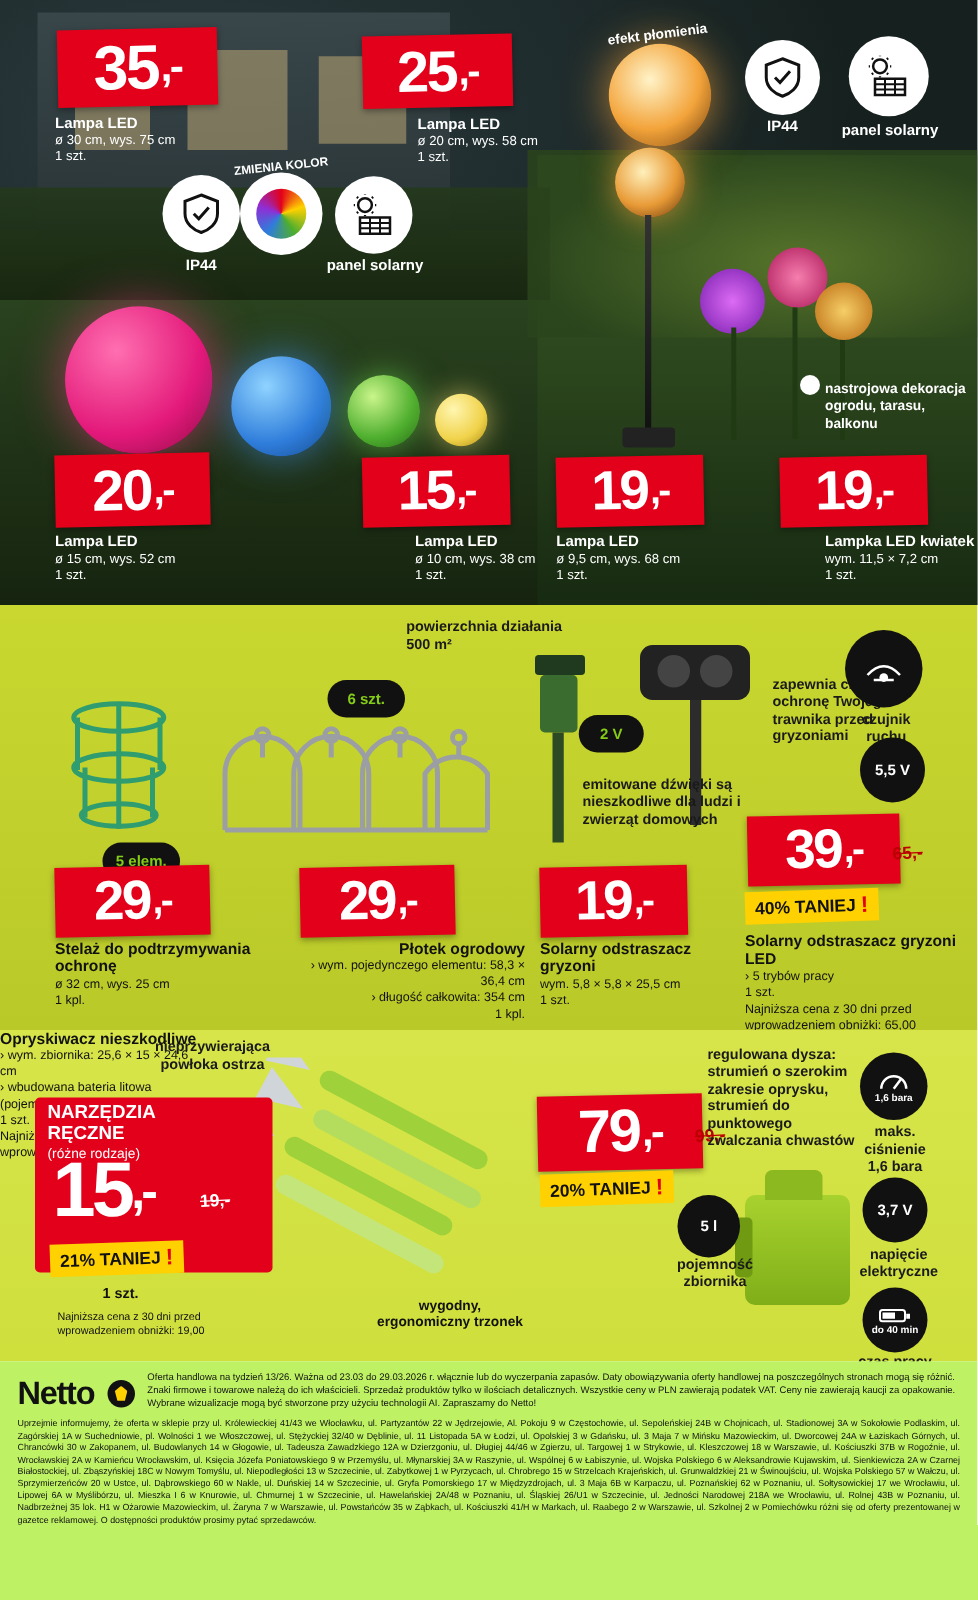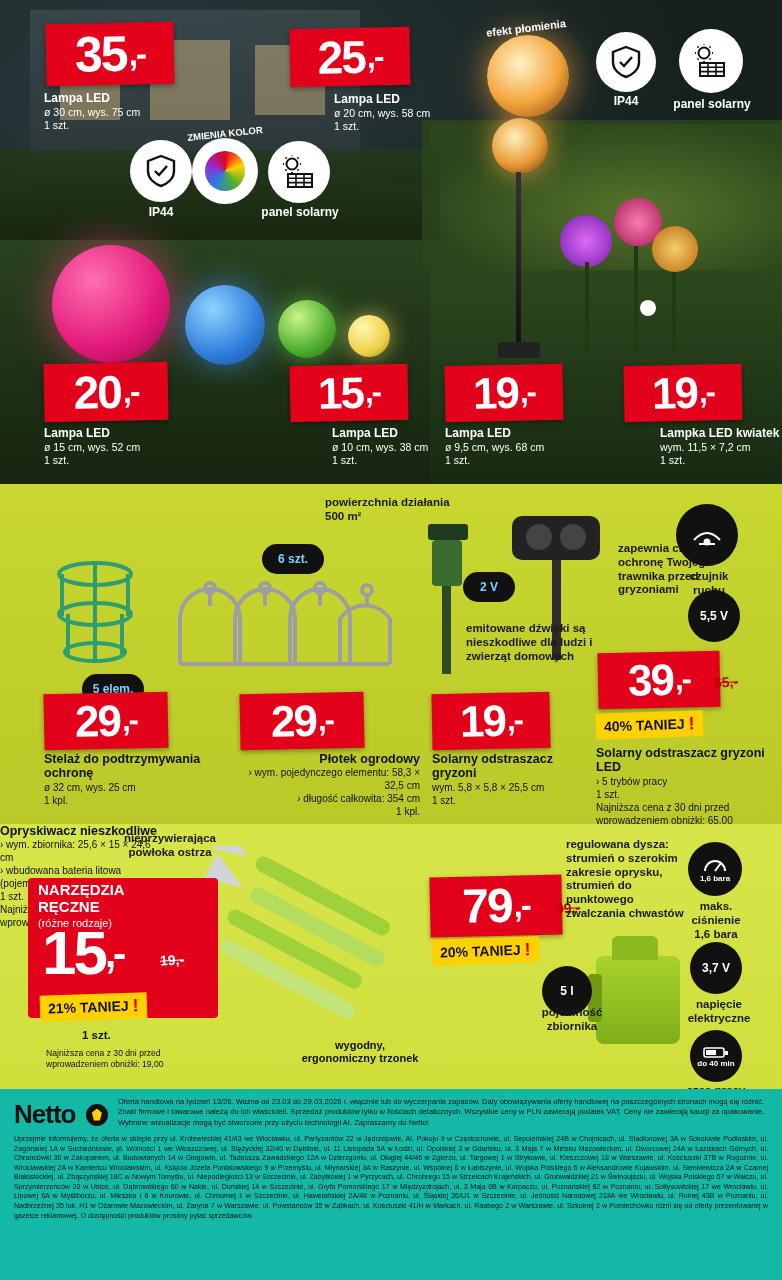--- a/index.html
+++ b/index.html
@@ -79,21 +79,21 @@
   
   .sphere { position:absolute; border-radius:50%; }
 
   
   .sec2 {
     position:absolute; left:0; top:484px; width:782px; height:340px;
     background: linear-gradient(#c9d730, #b9c928);
   }
   .lbl { position:absolute; font-weight:bold; color:#1a1a1a; font-size:11.5px; line-height:1.2; }
   .pill {
-    position:absolute; background:#111; color:#7dd3fc; border-radius:999px;
+    position:absolute; background:#111; color:#84cc16; border-radius:999px;
     display:flex; align-items:center; justify-content:center;
     font-weight:bold; font-size:12px;
   }
   .blk-circ {
     position:absolute; background:#111; border-radius:50%;
     display:flex; align-items:center; justify-content:center; color:#fff;
     font-weight:bold; font-size:12px; flex-direction:column;
   }
   .sec2 .pdesc2 { position:absolute; color:#111; }
   .pdesc2 .t { font-weight:bold; font-size:12.5px; line-height:1.15; }
@@ -112,21 +112,21 @@
 
   
   .sec3 {
     position:absolute; left:0; top:824px; width:782px; height:265px;
     background: linear-gradient(#d7e54a, #cfdf3c);
   }
 
   
   .footer {
     position:absolute; left:0; top:1089px; width:782px; height:191px;
-    background:#14b8a6; padding:8px 14px 0 14px;
+    background:#bef264; padding:8px 14px 0 14px;
   }
   .netto-logo {
     font-size:26px; font-weight:bold; color:#111; letter-spacing:-1px;
     display:inline-block; vertical-align:middle;
   }
   .netto-mark {
     display:inline-block; width:22px; height:22px; border-radius:50%;
     background:#111; vertical-align:middle; margin-left:6px; position:relative;
   }
   .netto-mark:after{
@@ -199,20 +199,21 @@
       <svg width="34" height="34" viewBox="0 0 34 34">
           <circle cx="10" cy="9" r="5.5" fill="none" stroke="#111" stroke-width="2"></circle>
           <path d="M10 1 v-0.5 M10 17 v1 M2 9 h-1 M18 9 h1 M4.5 3.5 l-1-1 M15.5 14.5 l1 1 M15.5 3.5 l1-1 M4.5 14.5 l-1 1" stroke="#111" stroke-width="1.8"></path>
           <rect x="6" y="19" width="24" height="13" fill="none" stroke="#111" stroke-width="2"></rect>
           <path d="M6 23.3 h24 M6 27.6 h24 M14 19 v13 M22 19 v13" stroke="#111" stroke-width="1.6"></path>
         </svg>
     </div>
     <div class="badge-label" style="left:592px;top:95px;width:68px;">IP44</div>
     <div class="badge-label" style="left:672px;top:98px;width:80px;">panel solarny</div>
     <div style="position:absolute;left:471px;top:22px;width:110px;text-align:center;color:#fff;font-weight:bold;font-size:11px;transform:rotate(-7deg);">efekt płomienia</div>
+    <div style="position:absolute;left:660px;top:305px;width:118px;color:#fff;font-weight:bold;font-size:11px;line-height:1.25;">nastrojowa dekoracja ogrodu, tarasu, balkonu</div>
     <div style="position:absolute;left:640px;top:300px;width:16px;height:16px;border-radius:50%;background:#fff;"></div>
 
     <div class="ptag" style="left:46px;top:23px;width:128px;height:62px;">
       <span class="val" style="font-size:50px;">35</span>
       <span class="dash" style="font-size:34px;">,-</span>
     </div>
     <div class="pdesc" style="left:44px;top:92px;width:160px;">
       <div class="t">Lampa LED</div>
       <div class="s">ø 30 cm, wys. 75 cm</div>
       <div class="s">1 szt.</div>
@@ -335,21 +336,21 @@
       <div class="s">ø 32 cm, wys. 25 cm</div>
       <div class="s">1 kpl.</div>
     </div>
 
     <div class="ptag" style="left:240px;top:209px;width:124px;height:56px;">
       <span class="val" style="font-size:44px;">29</span>
       <span class="dash" style="font-size:31px;">,-</span>
     </div>
     <div class="pdesc2" style="left:240px;top:268px;width:180px;text-align:right;">
       <div class="t">Płotek ogrodowy</div>
-      <div class="s">› wym. pojedynczego elementu: 58,3 × 32,5 cm</div>
+      <div class="s">› wym. pojedynczego elementu: 58,3 × 36,4 cm</div>
       <div class="s">› długość całkowita: 354 cm</div>
       <div class="s">1 kpl.</div>
     </div>
 
     <div class="ptag" style="left:432px;top:209px;width:118px;height:56px;">
       <span class="val" style="font-size:44px;">19</span>
       <span class="dash" style="font-size:31px;">,-</span>
     </div>
     <div class="pdesc2" style="left:432px;top:268px;width:160px;">
       <div class="t">Solarny odstraszacz gryzoni</div>
@@ -441,21 +442,21 @@
           <path d="M2 15 a10 10 0 0 1 20 0" fill="none" stroke="#fff" stroke-width="2"></path>
           <path d="M12 15 L18 7" stroke="#fff" stroke-width="2"></path>
         </svg>
       <span>1,6 bara</span>
     </div>
     <div class="lbl" style="left:684px;top:76px;width:64px;text-align:center;">maks. ciśnienie 1,6 bara</div>
 
     <div class="blk-circ" style="left:690px;top:118px;width:52px;height:52px;">3,7 V</div>
     <div class="lbl" style="left:682px;top:174px;width:74px;text-align:center;">napięcie elektryczne</div>
 
-    <div class="blk-circ" style="left:542px;top:142px;width:50px;height:50px;">5 l</div>
+    <div class="blk-circ" style="left:542px;top:132px;width:50px;height:50px;">5 l</div>
     <div class="lbl" style="left:534px;top:182px;width:76px;text-align:center;">pojemność zbiornika</div>
 
     <div class="blk-circ" style="left:690px;top:206px;width:52px;height:52px;font-size:8px;">
       <svg width="26" height="14" viewBox="0 0 26 14">
           <rect x="1" y="3" width="20" height="9" rx="2" fill="none" stroke="#fff" stroke-width="1.6"></rect>
           <rect x="22" y="6" width="3" height="4" fill="#fff"></rect>
           <rect x="3" y="5" width="10" height="5" fill="#fff"></rect>
         </svg>
       <span>do 40 min</span>
     </div>

